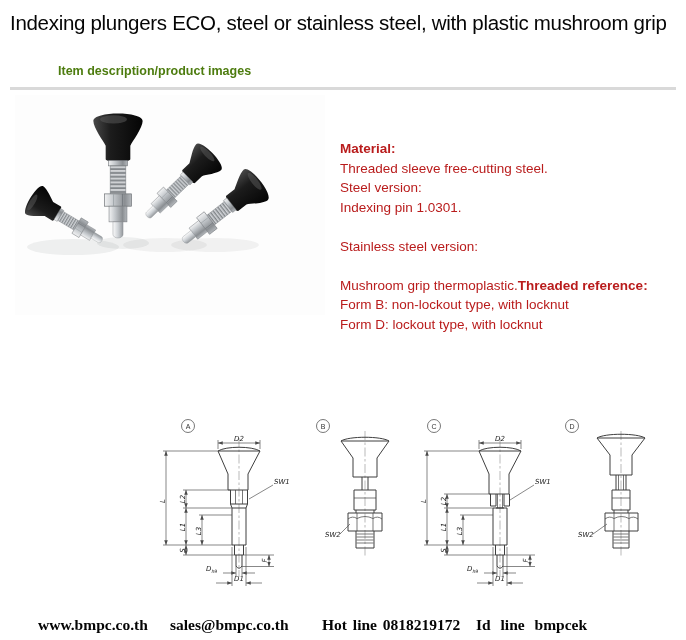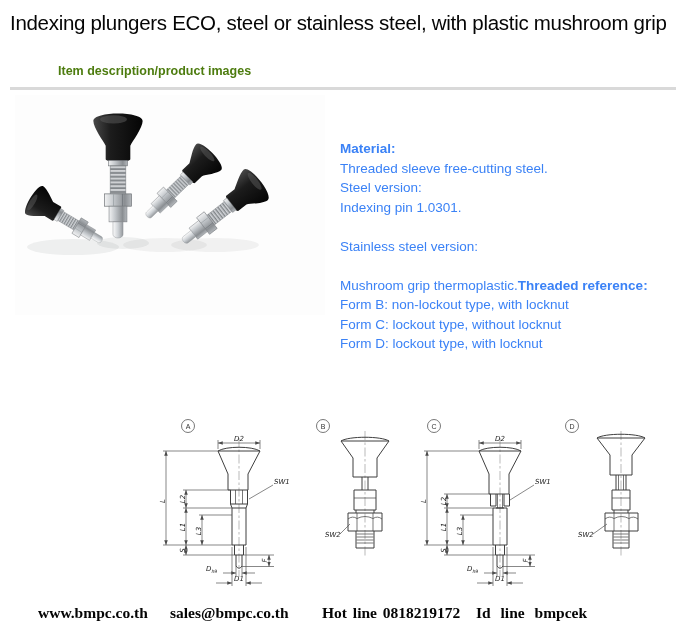--- a/index.html
+++ b/index.html
@@ -7,21 +7,21 @@
           font-family:"Liberation Sans", sans-serif; color:#000; overflow:hidden; }
 
   .title { position:absolute; left:10px; top:12px; width:662px;
            font-size:20.5px; font-weight:normal; line-height:22px; letter-spacing:-0.3px; color:#050505; }
   .subtitle { position:absolute; left:10px; top:64px; font-size:12.5px; font-weight:bold; color:#4d7c0f;margin-left:48px; }
   .divider { position:absolute; left:10px; top:87px; width:666px; height:3px; background:#d9d9d9; }
 
   .photo { position:absolute; left:15px; top:95px; width:310px; height:220px; }
 
   .material { position:absolute; left:340px; top:139px; width:342px;
-              font-size:13.5px; line-height:19.5px; color:#3b82f6; }
+              font-size:13.5px; line-height:19.5px; color:#b91c1c; }
   .material p { margin:0; }
   .material .gap { height:19.5px; }
   .bold { font-weight:bold; }
 
   .drawings { position:absolute; left:0; top:415px; width:542px; height:182px; }
   .drawings svg { position:absolute; top:0; }
   #drawA { left:150px; }
   #drawB { left:300px; }
   #drawC { left:411px; }
   #drawD { left:555px; }
@@ -31,21 +31,21 @@
   .tdt { stroke:#3f3f3f; stroke-width:0.7; fill:none; }
   .dm  { stroke:#555;    stroke-width:0.7; fill:none; }
   .cl  { stroke:#8a8a8a; stroke-width:0.6; fill:none; stroke-dasharray:9 2.5 2.5 2.5; }
   .lbl { font:italic 7px "DejaVu Sans", sans-serif; fill:#222; }
   .sub { font-size:4.6px; font-style:italic; }
   .ltr { font:7px "Liberation Sans", sans-serif; fill:#333; }
   .lc  { stroke:#555; stroke-width:0.8; fill:none; }
 
   .footer { position:absolute; top:604px; left:0; width:686px; height:24px;
             font-family:"Liberation Serif", serif; font-weight:bold; font-size:15.5px; color:#050505; }
-  .footer span { position:absolute; top:0; white-space:nowrap; }
+  .footer span { position:absolute; top:12px; white-space:nowrap; }
   .f-web   { left:38px; }
   .f-email { left:170px; }
   .f-hot   { left:322px; word-spacing:2px; }
   .f-id    { left:476px; word-spacing:6px; }
 </style>
 </head>
 <body>
 
 <div class="page">
 
@@ -120,21 +120,20 @@
   <div class="material">
     <p class="bold">Material:</p>
     <p>Threaded sleeve free-cutting steel.</p>
     <p>Steel version:</p>
     <p>Indexing pin 1.0301.</p>
     <div class="gap"></div>
     <p>Stainless steel version:</p>
     <div class="gap"></div>
     <p><span>Mushroom grip thermoplastic.</span><span class="bold">Threaded reference:</span></p>
     <p>Form B: non-lockout type, with locknut</p>
-    <p>Form C: lockout type, without locknut</p>
     <p>Form D: lockout type, with locknut</p>
   </div>
 
   <div class="drawings">
 
     <svg id="drawA" width="160" height="182" viewBox="0 0 160 182">
       <g>
         <circle class="lc" cx="38" cy="11" r="6.5"></circle>
         <text class="ltr" x="38" y="13.6" text-anchor="middle">A</text>
       </g>

